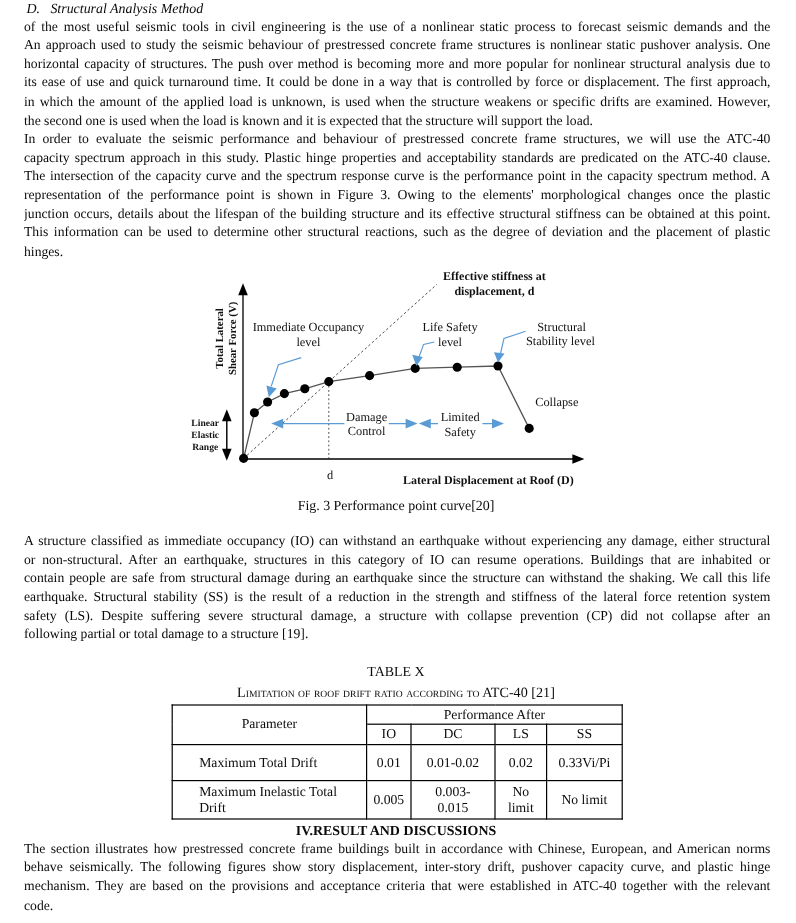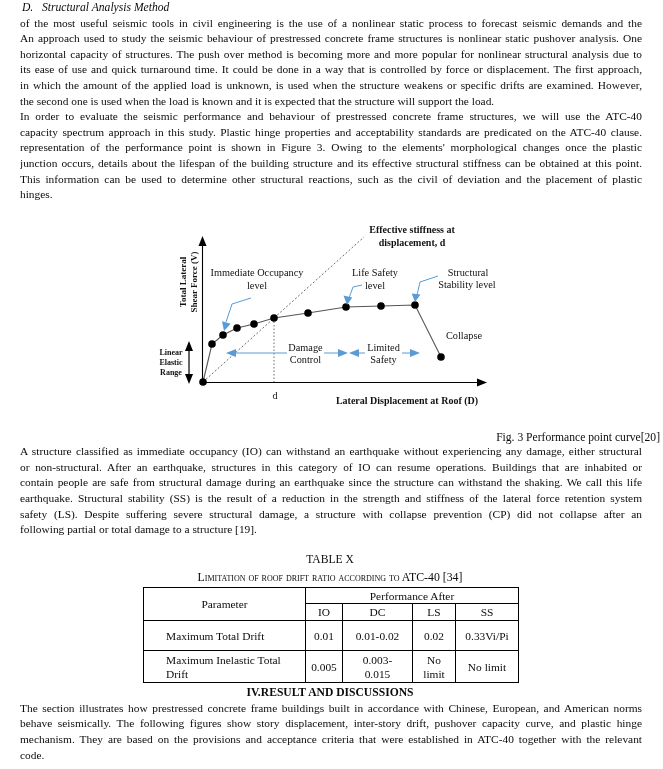--- a/index.html
+++ b/index.html
@@ -58,23 +58,24 @@
       <div class="line">of the most useful seismic tools in civil engineering is the use of a nonlinear static process to forecast seismic demands and the</div>
       <div class="line">An approach used to study the seismic behaviour of prestressed concrete frame structures is nonlinear static pushover analysis. One</div>
       <div class="line">horizontal capacity of structures. The push over method is becoming more and more popular for nonlinear structural analysis due to</div>
       <div class="line">its ease of use and quick turnaround time. It could be done in a way that is controlled by force or displacement. The first approach,</div>
       <div class="line">in which the amount of the applied load is unknown, is used when the structure weakens or specific drifts are examined. However,</div>
       <div class="line last">the second one is used when the load is known and it is expected that the structure will support the load.</div>
     </div>
     <div>
       <div class="line">In order to evaluate the seismic performance and behaviour of prestressed concrete frame structures, we will use the ATC-40</div>
       <div class="line">capacity spectrum approach in this study. Plastic hinge properties and acceptability standards are predicated on the ATC-40 clause.</div>
+      <div class="line">The intersection of the capacity curve and the spectrum response curve is the performance point in the capacity spectrum method. A</div>
       <div class="line">representation of the performance point is shown in Figure 3. Owing to the elements' morphological changes once the plastic</div>
       <div class="line">junction occurs, details about the lifespan of the building structure and its effective structural stiffness can be obtained at this point.</div>
-      <div class="line">This information can be used to determine other structural reactions, such as the civil of deviation and the placement of plastic</div>
+      <div class="line">This information can be used to determine other structural reactions, such as the degree of deviation and the placement of plastic</div>
       <div class="line last">hinges.</div>
     </div>
   </div>
 
   <svg class="fig" width="350" height="192" viewBox="150 218 350 192" xmlns="http://www.w3.org/2000/svg">
 
     <line x1="203" y1="382" x2="364" y2="237" stroke="#444" stroke-width="0.8" stroke-dasharray="2,2"></line>
 
     <line x1="274" y1="318" x2="274" y2="382" stroke="#444" stroke-width="0.8" stroke-dasharray="1.5,2"></line>
 
@@ -158,33 +159,33 @@
     <text class="lbl" x="383.5" y="363" text-anchor="middle">Safety</text>
 
     <text class="slbl" x="171" y="355" text-anchor="middle">Linear</text>
     <text class="slbl" x="171" y="365" text-anchor="middle">Elastic</text>
     <text class="slbl" x="171" y="375" text-anchor="middle">Range</text>
 
     <text class="lbl" x="275" y="399" text-anchor="middle">d</text>
     <text class="blbl" x="407" y="403.5" text-anchor="middle">Lateral Displacement at Roof (D)</text>
   </svg>
 
-  <div class="center-line" style="top:430px;text-align:right;">Fig. 3  Performance point curve[20]</div>
+  <div class="center-line" style="top:414px;">Fig. 3  Performance point curve[20]</div>
 
   <div class="txt" style="top:444.2px;">
     <div class="line">A structure classified as immediate occupancy (IO) can withstand an earthquake without experiencing any damage, either structural</div>
     <div class="line">or non-structural. After an earthquake, structures in this category of IO can resume operations. Buildings that are inhabited or</div>
     <div class="line">contain people are safe from structural damage during an earthquake since the structure can withstand the shaking. We call this life</div>
     <div class="line">earthquake. Structural stability (SS) is the result of a reduction in the strength and stiffness of the lateral force retention system</div>
     <div class="line">safety (LS). Despite suffering severe structural damage, a structure with collapse prevention (CP) did not collapse after an</div>
     <div class="line last">following partial or total damage to a structure [19].</div>
   </div>
 
   <div class="center-line" style="top:552px;">TABLE X</div>
-  <div class="center-line smallcaps" style="top:569px;">Limitation of roof drift ratio according to ATC-40 [34]</div>
+  <div class="center-line smallcaps" style="top:569px;">Limitation of roof drift ratio according to ATC-40 [21]</div>
 
   <table class="tbl">
     <colgroup>
       <col style="width:162px">
         <col style="width:37px">
         <col style="width:70px">
         <col style="width:43px">
         <col style="width:63px">
     </colgroup>
     <tbody>

